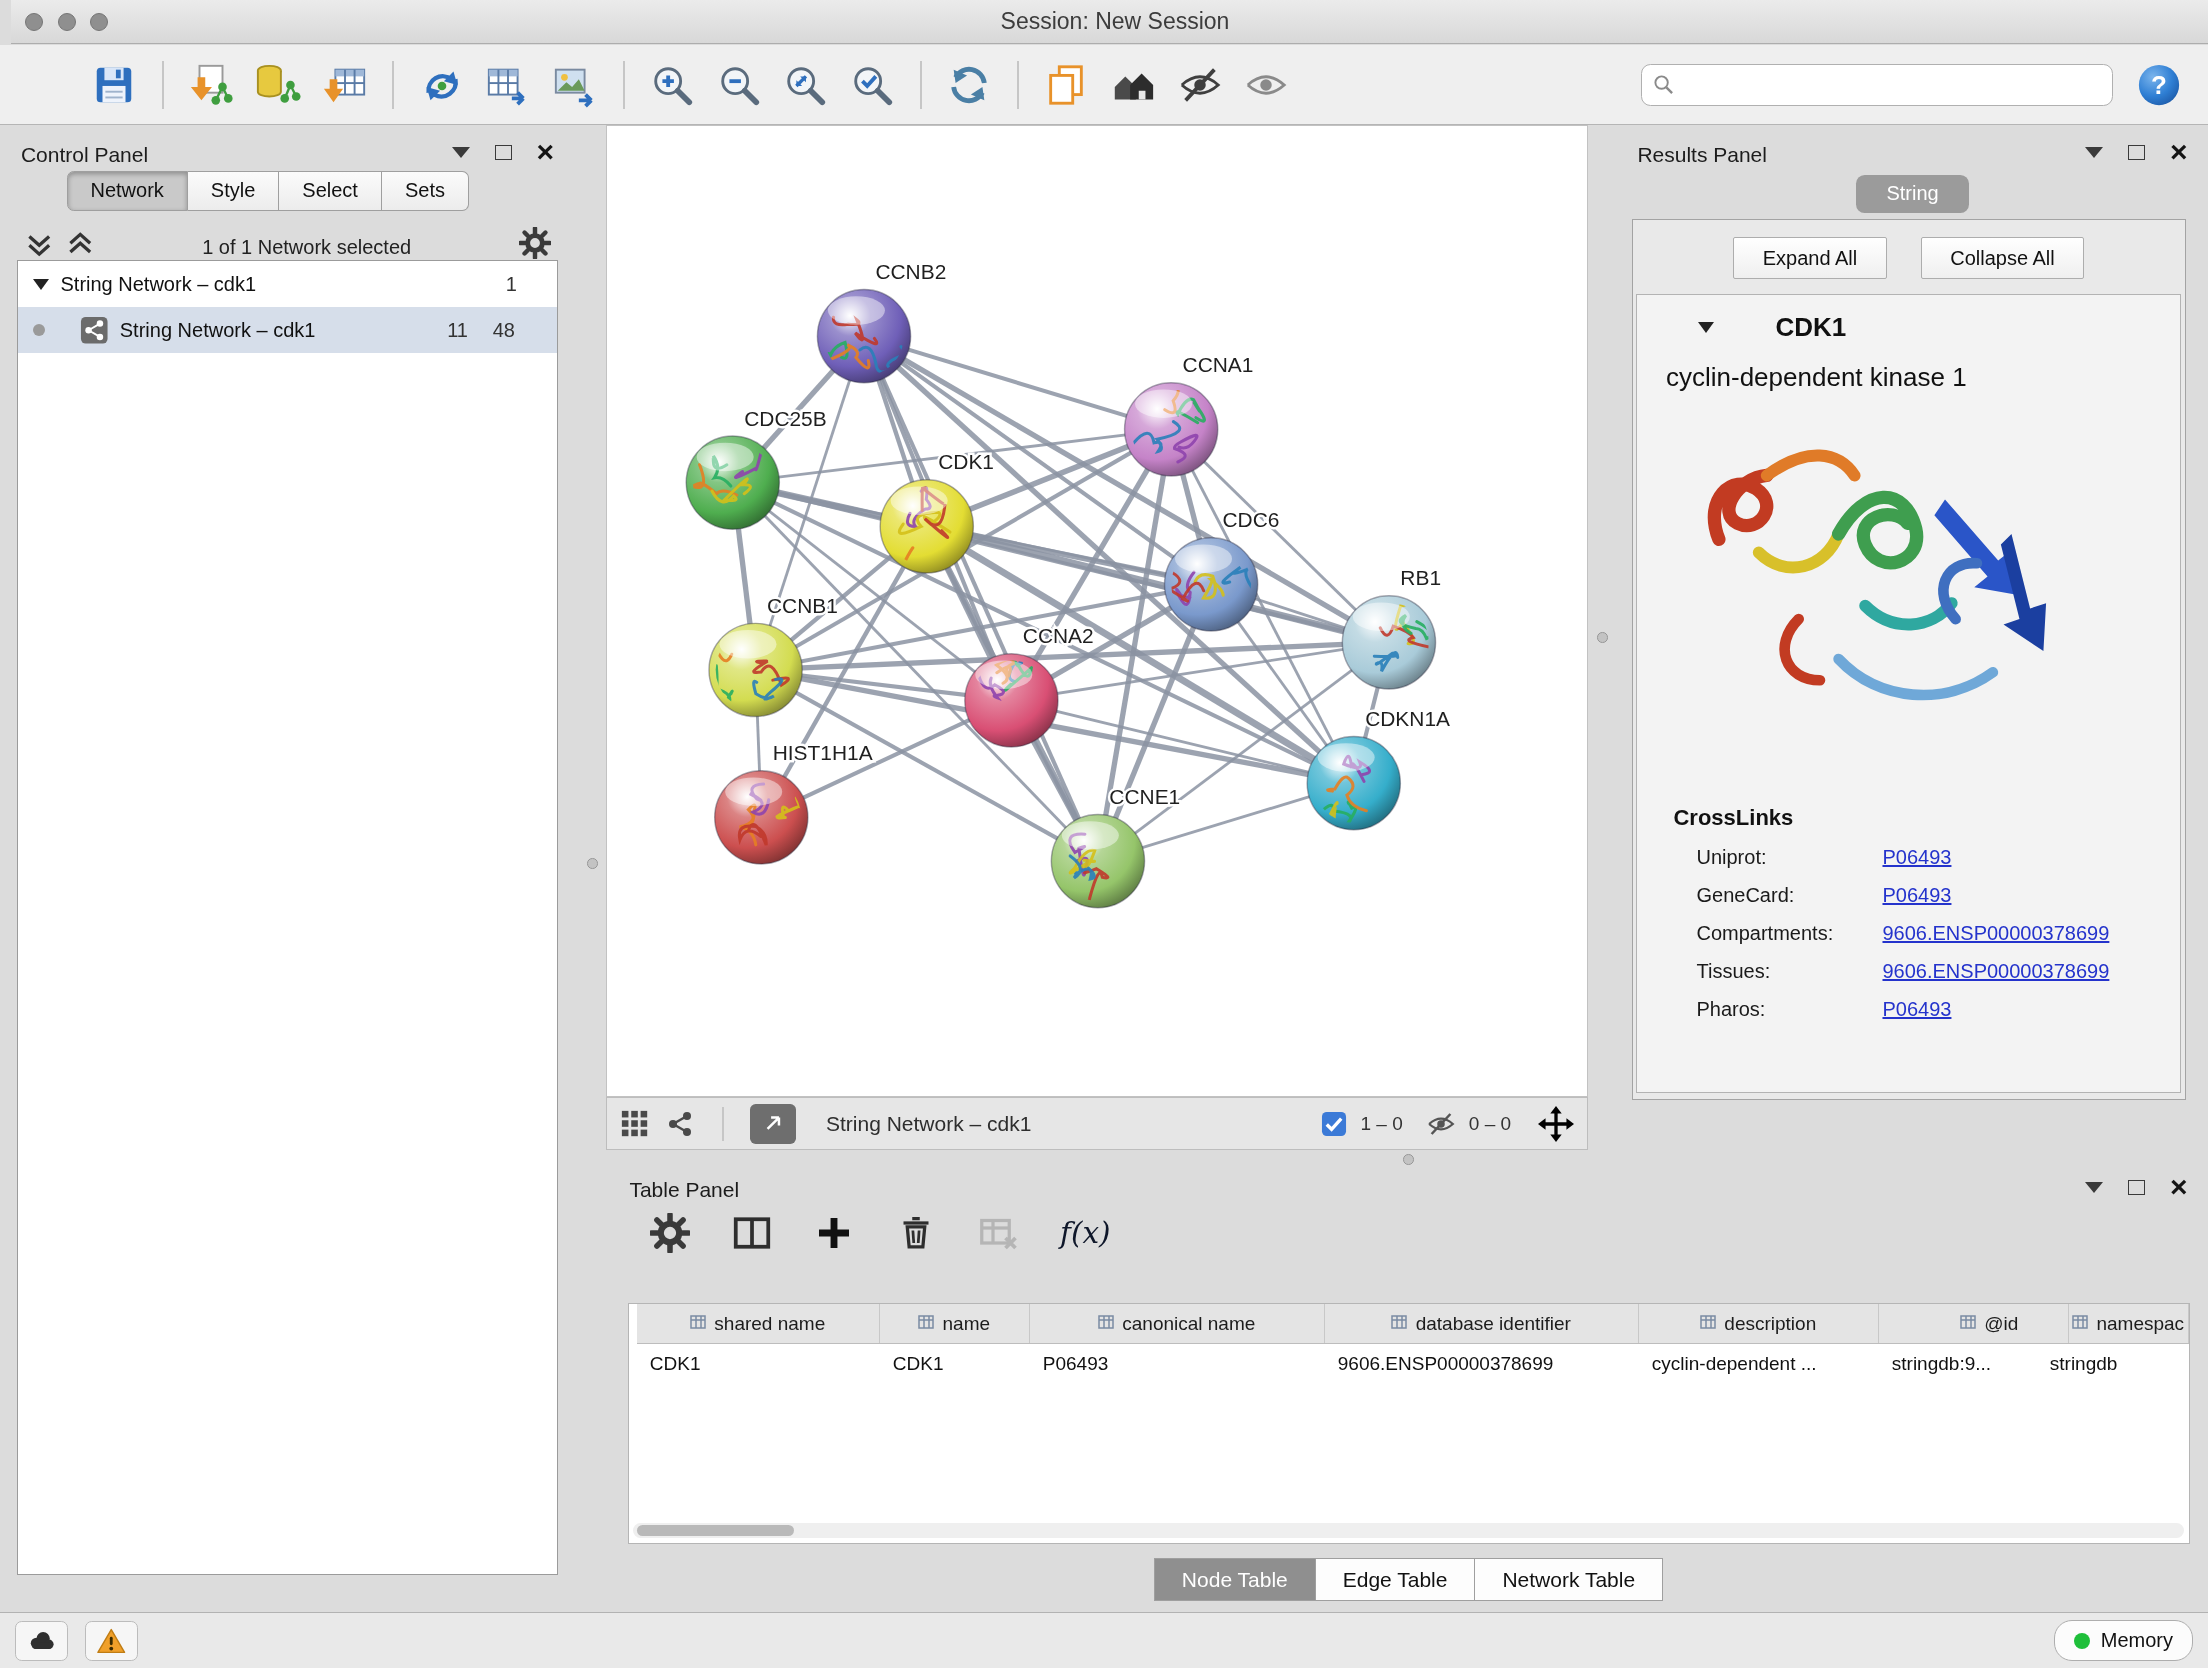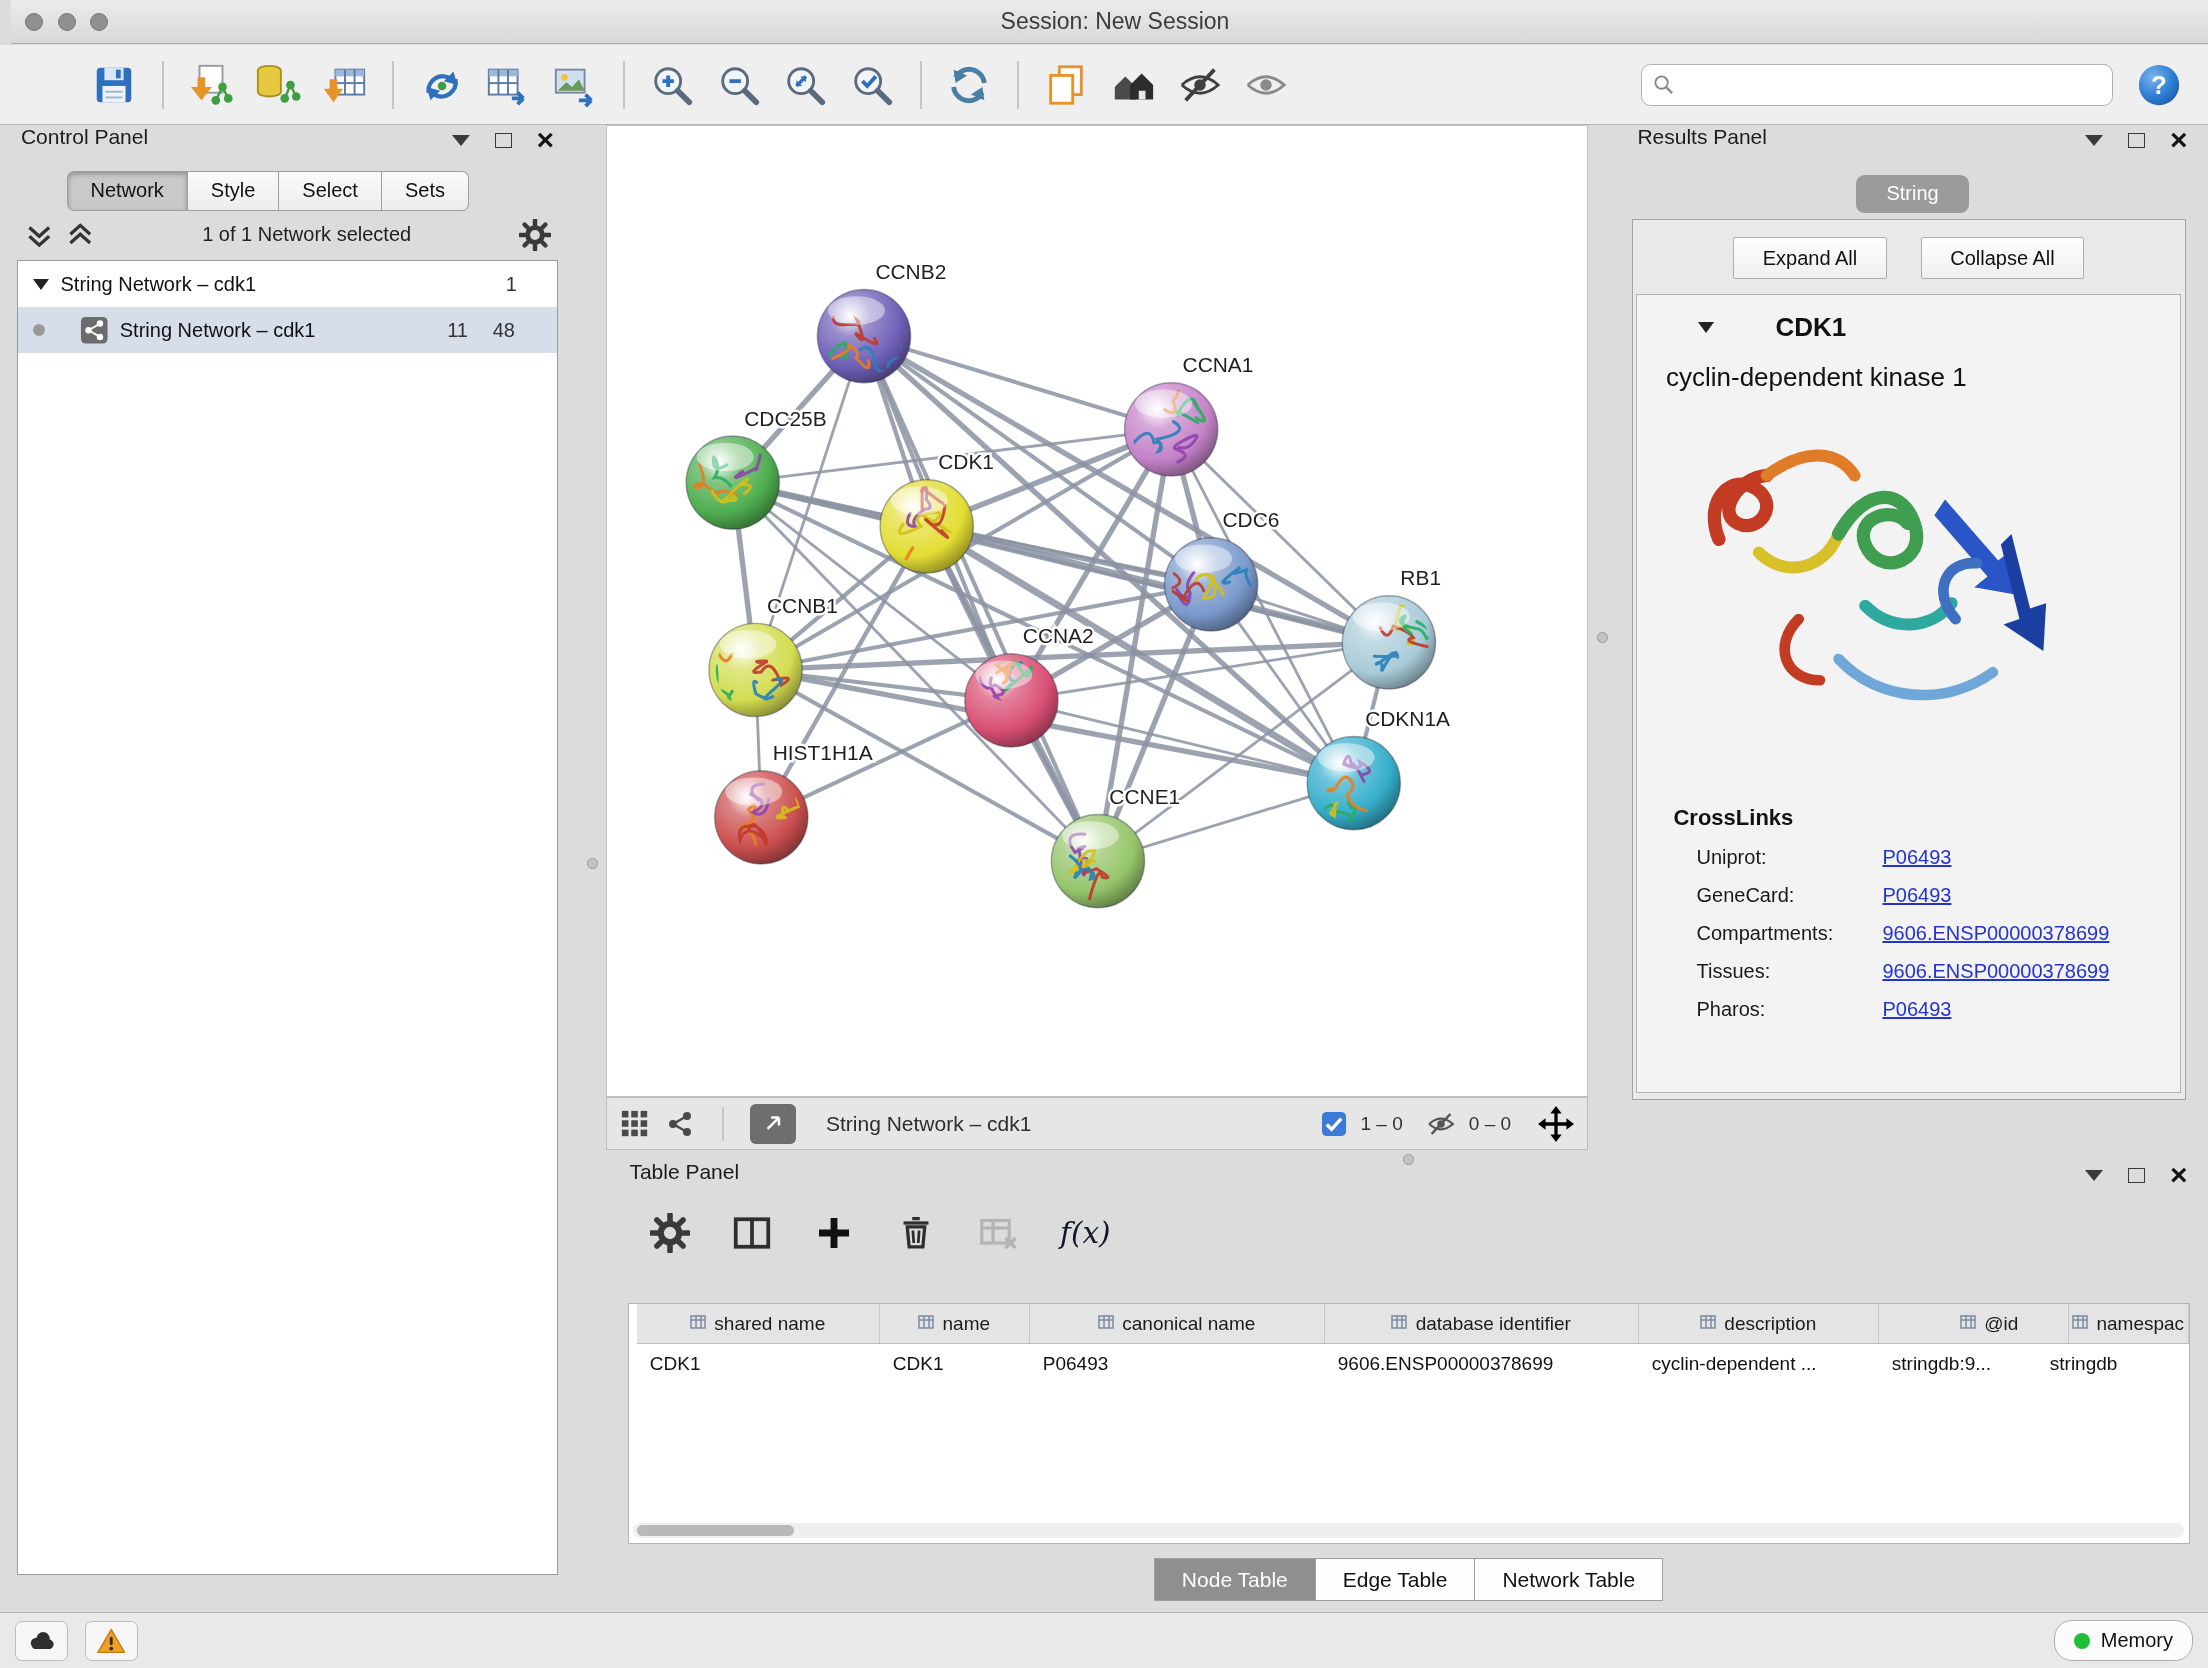--- a/index.html
+++ b/index.html
@@ -14,34 +14,34 @@
   
   #toolbar{position:absolute;left:0;top:45px;width:100%;height:80px;background:#efefef;border-bottom:1px solid #b5b5b5;display:flex;align-items:center;padding:0 17px;gap:5.7px;}
   .tb-btn{width:61px;height:61px;display:flex;align-items:center;justify-content:center;border-radius:5.7px;flex:none;}
   .tb-btn svg{width:46px;height:46px;}
   .tb-sep{width:1.9px;height:48px;background:#c6c6c6;margin:0 11.4px;flex:none;}
   #toolbar-search{margin-left:auto;width:472px;height:42px;border:1px solid #b0b0b0;border-radius:9.5px;background:#fff;display:flex;align-items:center;padding:0 11.4px;gap:7.6px;}
   #toolbar-search input{border:none;outline:none;flex:1;font-size:20px;font-family:"Liberation Sans",sans-serif;background:transparent;}
   #help-btn{width:46px;height:46px;margin:0 9.5px 0 17px;flex:none;}
 
   
-  .panel-header{display:flex;align-items:flex-start;height:42px;padding:0 11.4px;font-size:21px;color:#1c1c1c;}
+  .panel-header{display:flex;align-items:flex-end;height:42px;padding:0 11.4px;font-size:21px;color:#1c1c1c;}
   .ph-icons{margin-left:auto;display:flex;align-items:center;gap:25px;}
   .tri-down{width:0;height:0;border-left:9.5px solid transparent;border-right:9.5px solid transparent;border-top:11.4px solid #3a3a3a;}
   .float-box{width:17px;height:15px;border:1.9px solid #3a3a3a;background:transparent;}
   .close-x{font-size:30px;font-weight:bold;color:#141414;line-height:1;}
 
   
   #control-panel{position:absolute;left:9.5px;top:125px;width:556px;height:1484px;}
   #cp-tabs{display:flex;margin:3.8px 0 0 57px;}
   .cp-tab{border:1px solid #9f9f9f;border-left:none;background:linear-gradient(#fbfbfb,#ececec);padding:7.6px 23px;font-size:20px;color:#111;}
   .cp-tab:first-child{border-left:1px solid #9f9f9f;border-radius:6.7px 0 0 6.7px;}
   .cp-tab:last-child{border-radius:0 6.7px 6.7px 0;}
   .cp-tab.active{background:#c9c9c9;box-shadow:inset 0 1.9px 4.8px rgba(0,0,0,.3);}
-  #cp-subbar{display:flex;align-items:center;height:48px;padding:0 15px;gap:13.3px;}
+  #cp-subbar{display:flex;align-items:flex-end;height:48px;padding:0 15px;gap:13.3px;}
   #cp-summary{flex:1;text-align:center;font-size:20px;color:#222;}
   #cp-tree{position:absolute;left:7.6px;right:7.6px;top:135px;bottom:34px;background:#fff;border:1px solid #9b9b9b;}
   .tree-row{display:flex;align-items:center;height:46px;font-size:20px;color:#111;padding:0 15px;gap:11.4px;}
   .tree-row.selected{background:#d6deea;}
   .tree-count{color:#333;}
   .disc-triangle{width:0;height:0;border-left:8.6px solid transparent;border-right:8.6px solid transparent;border-top:11.4px solid #222;flex:none;}
   .gray-dot{width:12.4px;height:12.4px;border-radius:50%;background:#9a9a9a;flex:none;}
   .spacer{flex:1;}
 
   

